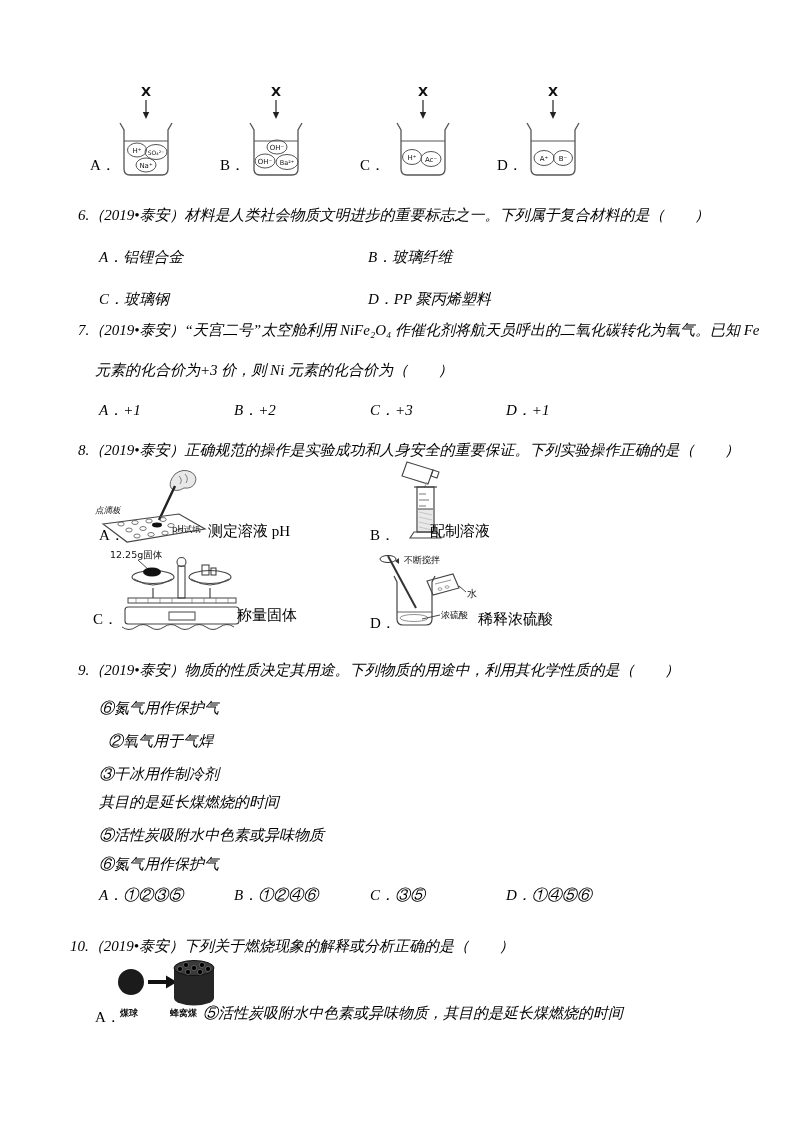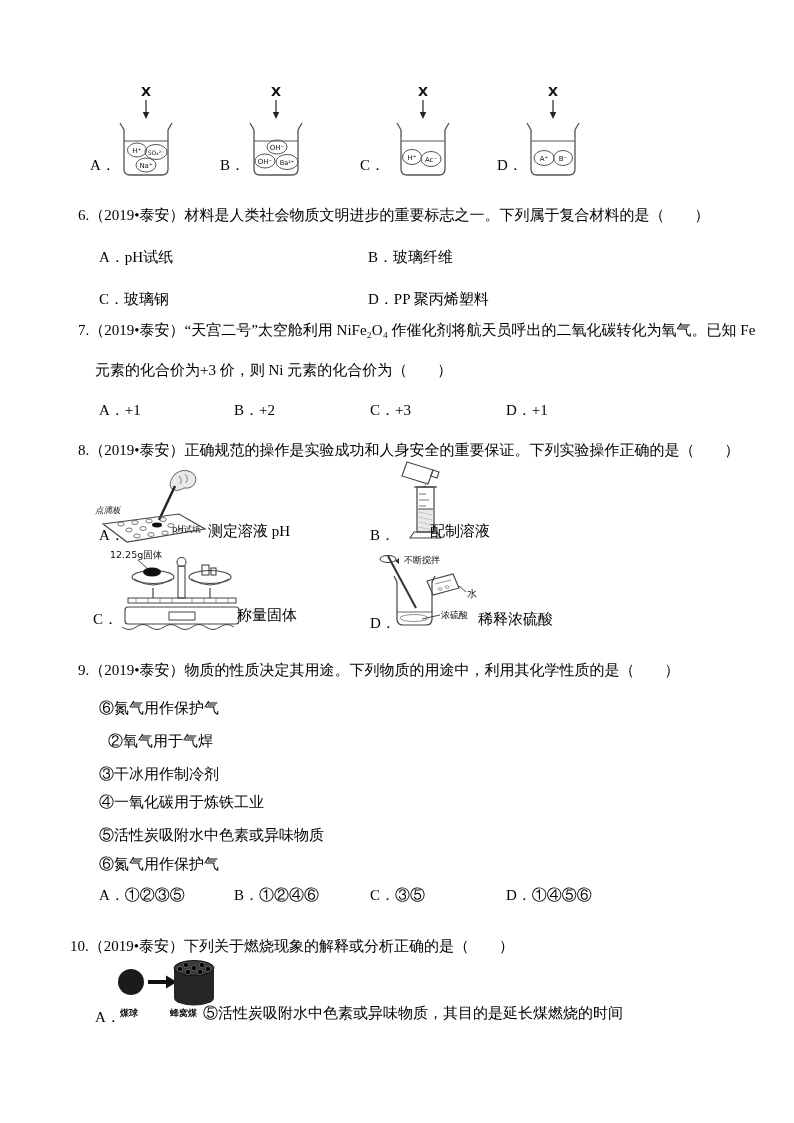--- a/index.html
+++ b/index.html
@@ -1,18 +1,18 @@
 <!DOCTYPE html>
 <html><head>
 <meta charset="utf-8">
 <style>
   html,body{margin:0;padding:0;background:#fff;}
   .page{position:relative;width:794px;height:1123px;background:#ffffff;overflow:hidden;
         font-family:"Liberation Serif","DejaVu Serif",serif;color:#000;}
-  .t{position:absolute;font-size:15px;white-space:nowrap;line-height:1.2;}
+  .t{position:absolute;font-size:15px;white-space:nowrap;line-height:1.2;font-style:italic;}
   .letter{position:absolute;font-size:15px;white-space:nowrap;}
   .cap{position:absolute;font-size:15px;white-space:nowrap;}
   svg{position:absolute;overflow:visible;}
   svg text{font-family:"DejaVu Sans","Liberation Sans",sans-serif;fill:#111;}
 </style>
 </head>
 <body>
 
 <div class="page">
 
@@ -98,21 +98,21 @@
         <text x="48" y="76.5" text-anchor="middle" font-size="7">B⁻</text>
       </g>
     </svg>
   </div>
   <div class="letter" style="left:90px;top:156px">A．</div>
   <div class="letter" style="left:220px;top:156px">B．</div>
   <div class="letter" style="left:360px;top:156px">C．</div>
   <div class="letter" style="left:497px;top:156px">D．</div>
 
   <div class="t" style="left:78px;top:206px">6.（2019•泰安）材料是人类社会物质文明进步的重要标志之一。下列属于复合材料的是（　　）</div>
-  <div class="t" style="left:99px;top:248px">A．pH试纸</div>
+  <div class="t" style="left:99px;top:248px">A．铝锂合金</div>
   <div class="t" style="left:368px;top:248px">B．玻璃纤维</div>
   <div class="t" style="left:99px;top:290px">C．玻璃钢</div>
   <div class="t" style="left:368px;top:290px">D．PP 聚丙烯塑料</div>
 
   <div class="t" style="left:78px;top:321px">7.（2019•泰安）“天宫二号”太空舱利用 NiFe₂O₄ 作催化剂将航天员呼出的二氧化碳转化为氧气。已知 Fe</div>
   <div class="t" style="left:95px;top:361px">元素的化合价为+3 价，则 Ni 元素的化合价为（　　）</div>
   <div class="t" style="left:99px;top:401px">A．+1</div>
   <div class="t" style="left:234px;top:401px">B．+2</div>
   <div class="t" style="left:370px;top:401px">C．+3</div>
   <div class="t" style="left:506px;top:401px">D．+1</div>
@@ -233,21 +233,21 @@
       <text x="63" y="68" font-size="9">浓硫酸</text>
     </svg>
   </div>
   <div class="letter" style="left:370px;top:614px">D．</div>
   <div class="cap" style="left:478px;top:610px">稀释浓硫酸</div>
 
   <div class="t" style="left:78px;top:661px">9.（2019•泰安）物质的性质决定其用途。下列物质的用途中，利用其化学性质的是（　　）</div>
   <div class="t" style="left:99px;top:699px">⑥氮气用作保护气</div>
   <div class="t" style="left:108px;top:732px">②氧气用于气焊</div>
   <div class="t" style="left:99px;top:765px">③干冰用作制冷剂</div>
-  <div class="t" style="left:99px;top:793px">④一氧化碳用于炼铁工业</div>
+  <div class="t" style="left:99px;top:793px">其目的是延长煤燃烧的时间</div>
   <div class="t" style="left:99px;top:826px">⑤活性炭吸附水中色素或异味物质</div>
   <div class="t" style="left:99px;top:855px">⑥氮气用作保护气</div>
   <div class="t" style="left:99px;top:886px">A．①②③⑤</div>
   <div class="t" style="left:234px;top:886px">B．①②④⑥</div>
   <div class="t" style="left:370px;top:886px">C．③⑤</div>
   <div class="t" style="left:506px;top:886px">D．①④⑤⑥</div>
 
   <div class="t" style="left:70px;top:937px">10.（2019•泰安）下列关于燃烧现象的解释或分析正确的是（　　）</div>
   <div>
     <svg style="left:110px;top:956px" width="130" height="64">

